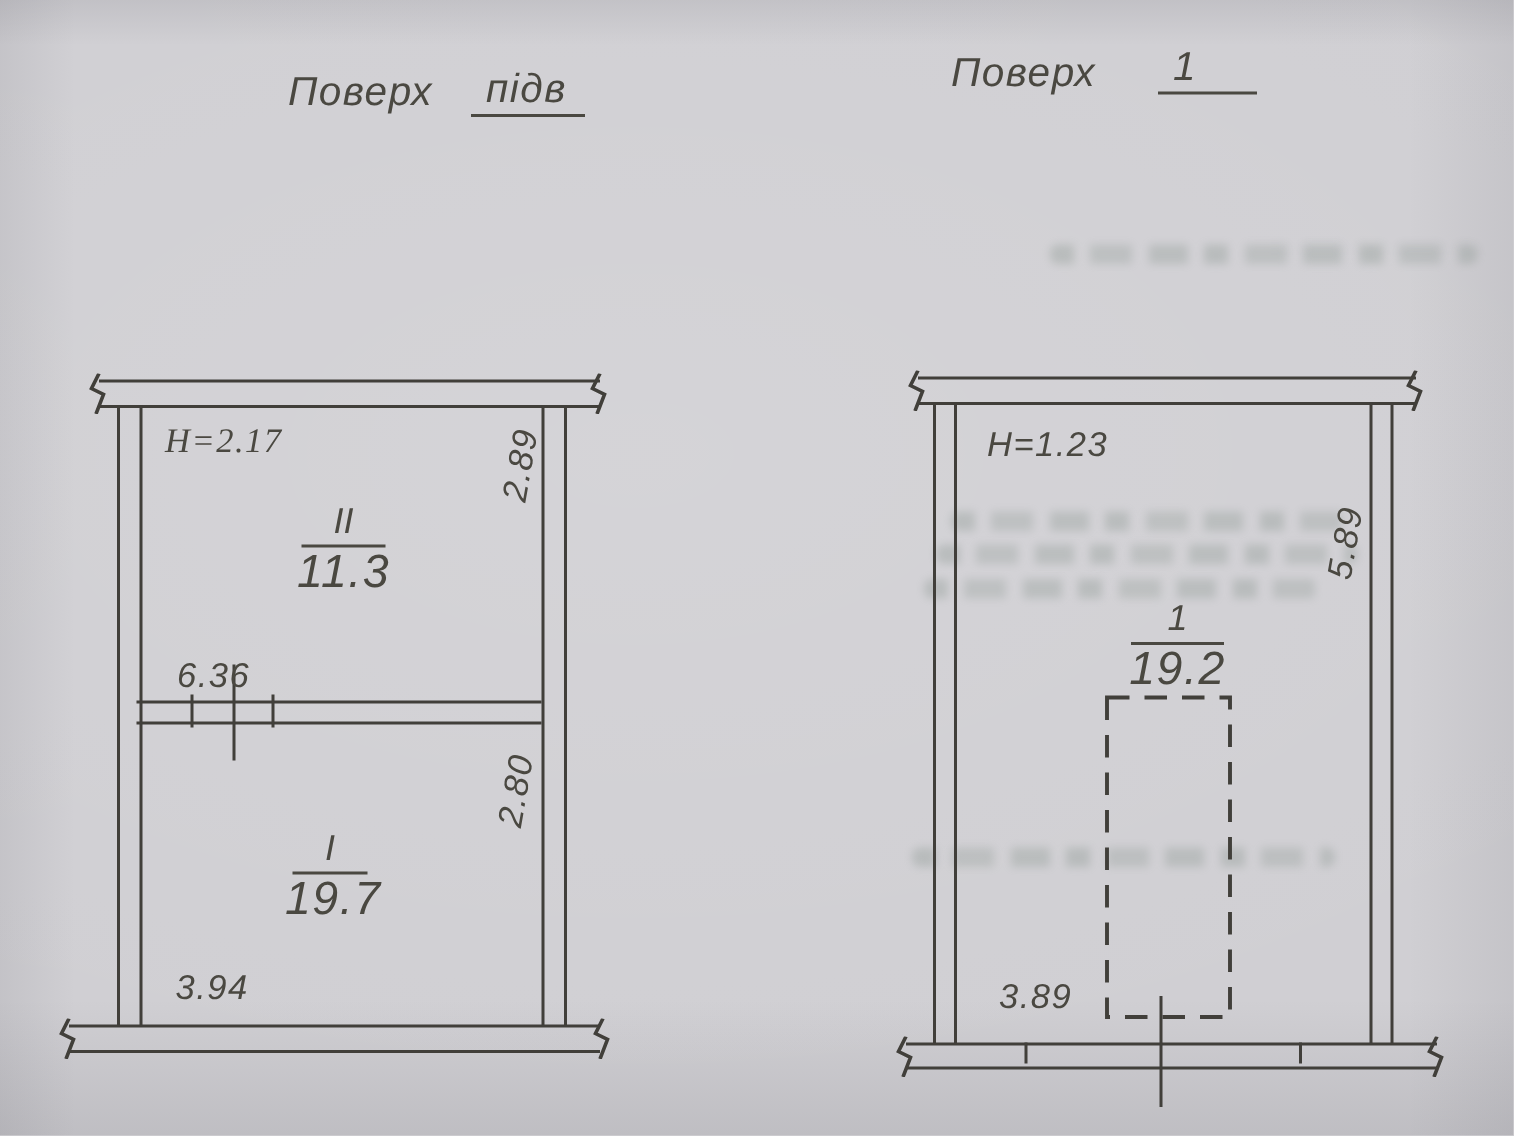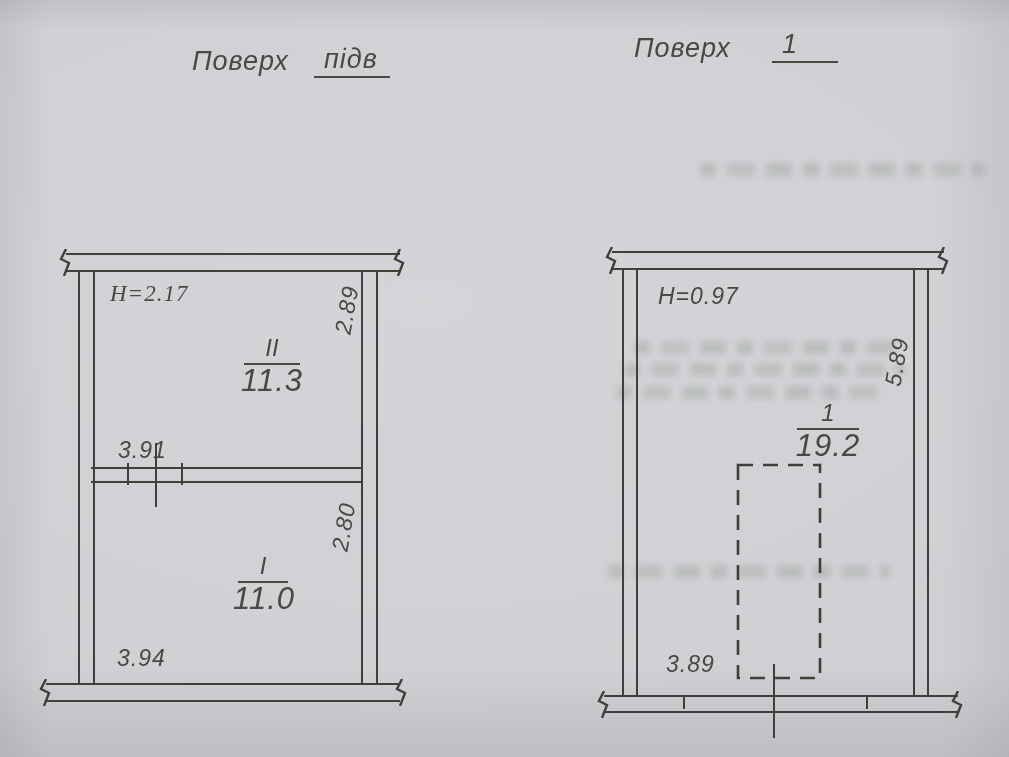--- a/index.html
+++ b/index.html
@@ -40,21 +40,21 @@
     background:transparent;
   }
   .wallv{
     position:absolute;
     border-left:2px solid var(--ink);
     border-right:2px solid var(--ink);
     background:transparent;
   }
   .vline{position:absolute;width:2px;background:var(--ink);}
   .fraction{
-    position:absolute;text-align:center;font-style:italic;color:var(--text);margin-left:43px;
+    position:absolute;text-align:center;font-style:italic;color:var(--text);
   }
   .fraction .num{font-size:24px;line-height:24px;}
   .fraction .bar{height:2px;background:var(--text);margin:3px auto 2px auto;}
   .fraction .area{font-size:31px;line-height:27px;letter-spacing:1px;}
   .break-mark{position:absolute;}
   .ghost{
     position:absolute;height:13px;border-radius:5px;
     filter:blur(3px);opacity:.28;
     background:repeating-linear-gradient(90deg,
       rgba(105,122,112,0.85) 0 16px, rgba(0,0,0,0) 16px 27px,
@@ -101,26 +101,26 @@
     <div class="vline" style="left:181px;top:463px;height:22px;"></div>
     <div class="vline" style="left:155px;top:443px;height:64px;"></div>
 
     <div class="t dim" style="left:110px;top:281px;font-family:Liberation Serif, serif;">H=2.17</div>
     <div class="t dim rot" style="left:347px;top:310px;">2.89</div>
     <div class="fraction" style="left:198px;top:336px;width:62px;">
       <div class="num">II</div>
       <div class="bar" style="width:56px;"></div>
       <div class="area">11.3</div>
     </div>
-    <div class="t dim" style="left:118px;top:437px;">3.91</div>
+    <div class="t dim" style="left:118px;top:437px;">6.36</div>
 
     <div class="fraction" style="left:190px;top:554px;width:60px;">
       <div class="num">I</div>
       <div class="bar" style="width:50px;"></div>
-      <div class="area">11.0</div>
+      <div class="area">19.7</div>
     </div>
     <div class="t dim rot" style="left:344px;top:527px;">2.80</div>
     <div class="t dim" style="left:117px;top:645px;">3.94</div>
   </div>
 
   <div>
 
     <div class="t title" style="left:634px;top:33px;">Поверх</div>
     <div class="t title title-value" style="left:772px;top:29px;min-width:46px;">1</div>
 
@@ -138,21 +138,21 @@
     <svg class="break-mark" style="left:596px;top:691px;" width="14" height="27" viewBox="0 0 14 27">
       <path d="M8 0 L3 10 L11 14 L6 27" fill="none" stroke="#413f3a" stroke-width="2.4"></path>
       </svg>
     <svg class="break-mark" style="left:950px;top:691px;" width="14" height="27" viewBox="0 0 14 27">
       <path d="M8 0 L3 10 L11 14 L6 27" fill="none" stroke="#413f3a" stroke-width="2.4"></path>
       </svg>
 
     <div class="vline" style="left:683px;top:695px;height:14px;"></div>
     <div class="vline" style="left:866px;top:695px;height:14px;"></div>
 
-    <div class="t dim" style="left:658px;top:283px;">H=0.97</div>
+    <div class="t dim" style="left:658px;top:283px;">H=1.23</div>
     <div class="t dim rot" style="left:897px;top:362px;">5.89</div>
     <div class="fraction" style="left:750px;top:401px;width:70px;">
       <div class="num">1</div>
       <div class="bar" style="width:62px;"></div>
       <div class="area">19.2</div>
     </div>
 
     <svg class="break-mark" style="left:736px;top:463px;" width="86" height="217" viewBox="0 0 86 217">
       <rect x="2" y="2" width="82" height="213" fill="none" stroke="#413f3a" stroke-width="2.6" stroke-dasharray="15 10"></rect>
       </svg>

